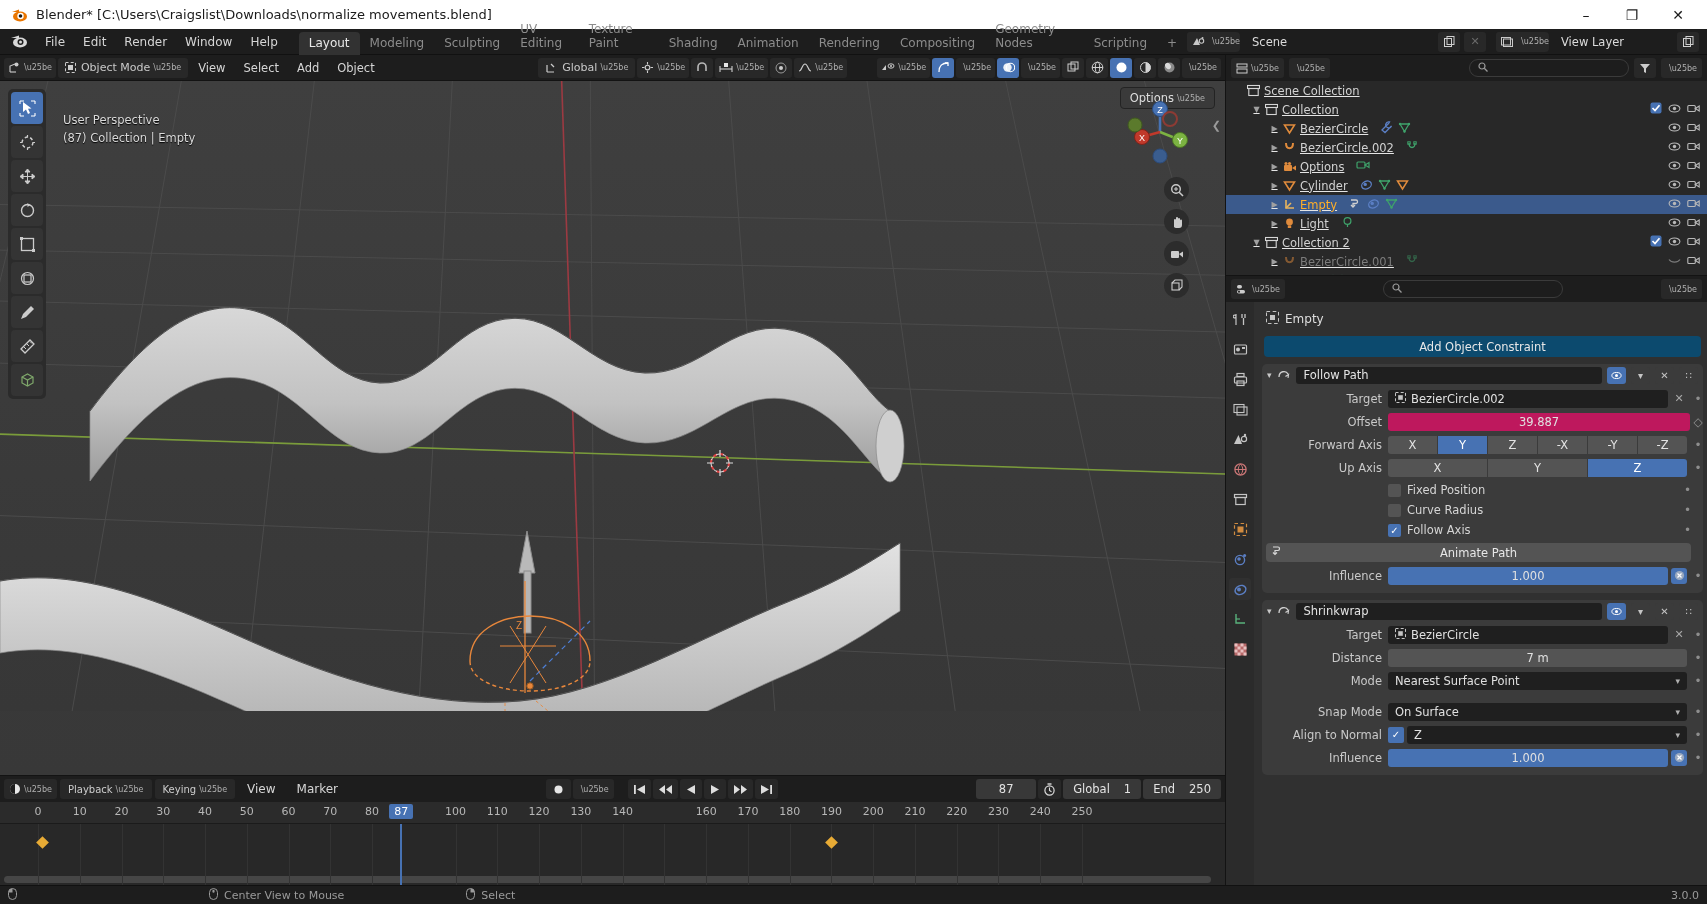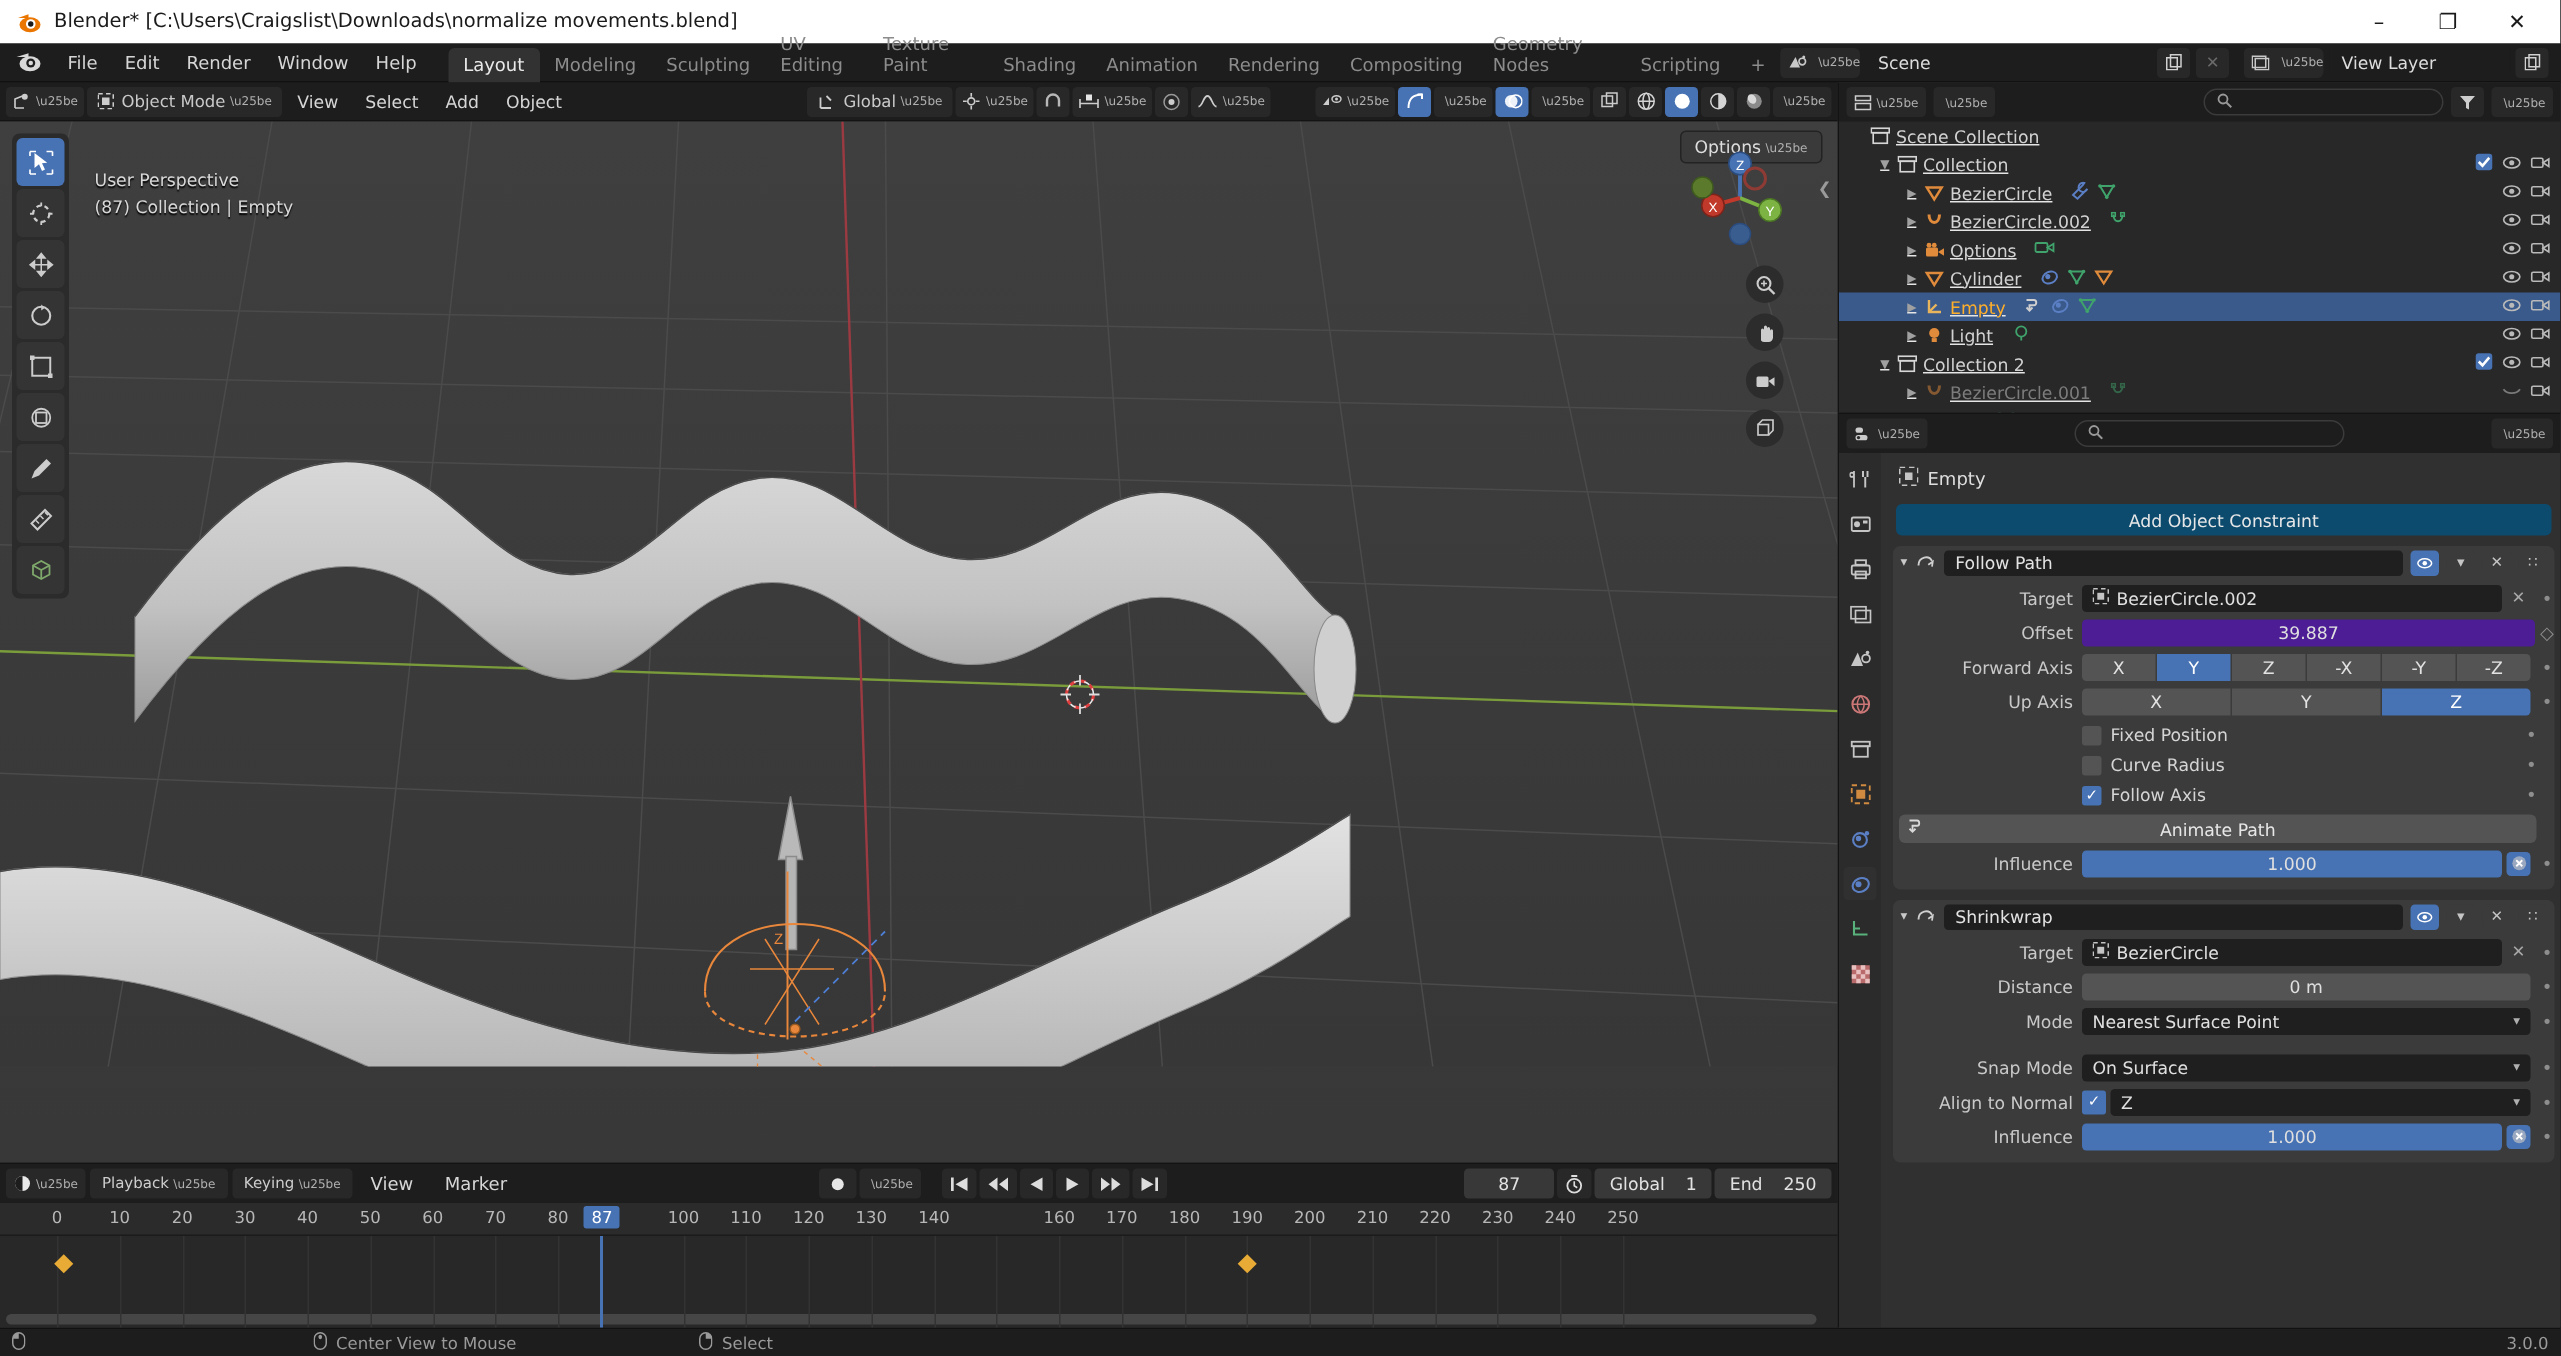--- a/index.html
+++ b/index.html
@@ -126,21 +126,21 @@
   .ph-btn { width:19px; height:17px; border-radius:3px; background:#3b3b3b; display:flex;
     align-items:center; justify-content:center; font-size:10px; color:#c5c5c5; }
   .ph-btn.on { background:#4772b3; color:#fff; }
   .row { display:flex; align-items:center; height:21px; margin:2px 0; gap:6px; }
   .rlabel { width:120px; text-align:right; font-size:11.5px; color:#c9c9c9; flex:none; }
   .rctl { flex:1; display:flex; align-items:center; gap:3px; }
   .dot { width:10px; text-align:center; color:#8e8e8e; font-size:12px; flex:none; }
   .fld { flex:1; height:18px; background:#1f1f1f; border-radius:3px; display:flex; align-items:center;
     padding:0 7px; font-size:11.5px; color:#e0e0e0; gap:5px; }
   .fld.light { background:#545454; justify-content:center; }
-  .fld.green { background:#4c1d95; justify-content:center; }
+  .fld.green { background:#be185d; justify-content:center; }
   .fld.blue { background:#4772b3; justify-content:center; }
   .seg { display:flex; flex:1; gap:1px; }
   .segb { flex:1; height:18px; background:#545454; display:flex; align-items:center;
     justify-content:center; font-size:11.5px; color:#e3e3e3; }
   .segb:first-child { border-radius:3px 0 0 3px; }
   .segb:last-child { border-radius:0 3px 3px 0; }
   .segb.on { background:#4772b3; color:#fff; }
   .cbrow { display:flex; align-items:center; height:20px; gap:6px; padding-left:126px; }
   .cb { width:13px; height:13px; border-radius:2px; background:#545454; flex:none; }
   .cb.on { background:#4772b3; display:flex; align-items:center; justify-content:center;
@@ -1295,21 +1295,21 @@
                       <span>BezierCircle</span>
                     </span>
                     <span class="xbtn">✕</span>
                   </span>
                   <span class="dot">•</span>
                 </div>
                 <div class="row">
                   <span class="rlabel">Distance</span>
                   <span class="rctl">
                     <span class="fld light">
-                      <span>0 m</span>
+                      <span>7 m</span>
                     </span>
                   </span>
                   <span class="dot">•</span>
                 </div>
                 <div class="row">
                   <span class="rlabel">Mode</span>
                   <span class="rctl">
                     <span class="fld">
                       <span>Nearest Surface Point</span>
                       <span style="margin-left: auto; font-size: 9px; color: rgb(176, 176, 176);">▾</span>

